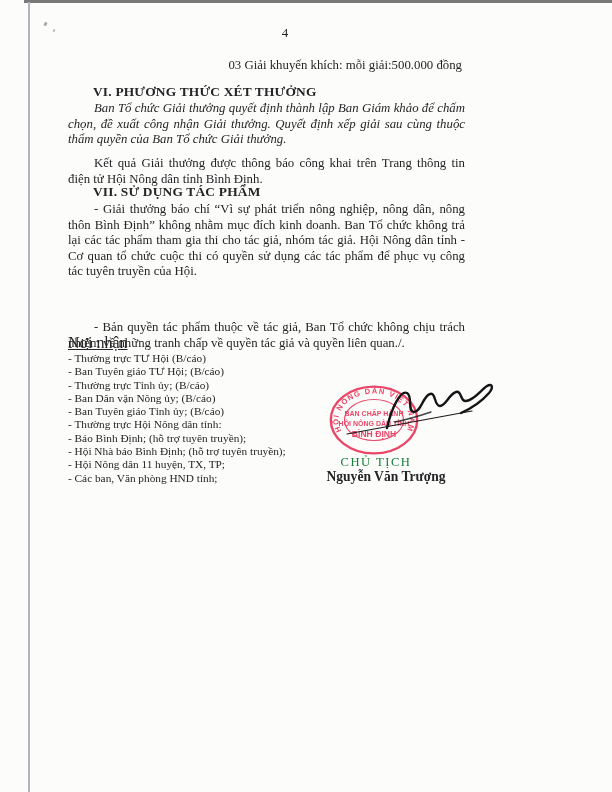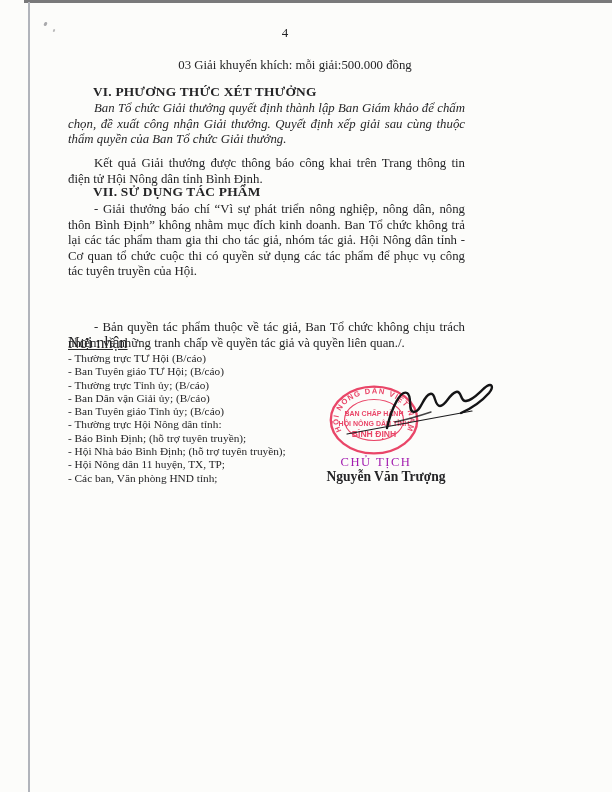--- a/index.html
+++ b/index.html
@@ -10,21 +10,21 @@
   }
   
   .scan-top    { position:absolute; left:24px; top:0; width:588px; height:3px; background:#58585a; opacity:.8; }
   .scan-left   { position:absolute; left:28px; top:2px; width:2px; height:790px; background:#b1b4bb; }
   .speck       { position:absolute; background:#8d8d91; border-radius:40%; }
   .speck.s1    { left:44px; top:22px; width:3px; height:4px; transform:rotate(28deg); opacity:.75; }
   .speck.s2    { left:53px; top:29px; width:2px; height:3px; transform:rotate(20deg); opacity:.6; }
 
   .page-number { position:absolute; top:25px; left:255px; width:60px; text-align:center; font-size:13px; }
 
-  .prize-line  { position:absolute; left:80px; top:58px; width:394px; display:flex; justify-content:center; font-size:12.8px; }
+  .prize-line  { position:absolute; left:68px; top:58px; width:394px; display:flex; justify-content:flex-end; font-size:12.8px; }
   .prize-label { padding-left:36px; }
 
   .heading     { position:absolute; left:93px; font-weight:bold; font-size:13.4px; letter-spacing:.2px; }
   .h-vi        { top:84px; }
   .h-vii       { top:184px; }
 
   .para        { position:absolute; left:68px; width:397px; text-align:justify; text-indent:26px;
                  font-size:12.8px; line-height:15.5px; margin:0; }
   .p-vi-1      { top:101px;font-style:italic; }
   .p-vi-2      { top:156px; }
@@ -39,21 +39,21 @@
   
   .sig-block   { position:absolute; left:290px; top:331px; width:172px; text-align:center; }
   .sig-authority { font-weight:bold; font-size:12.8px; letter-spacing:.2px; }
   .sig-kiem      { font-size:12px; margin-top:1px; }
   .sig-role      { font-weight:bold; font-size:13.6px; margin-top:1px; letter-spacing:.2px; }
 
   .stamp-svg   { position:absolute; left:328px; top:384px; width:92px; height:72px; z-index:1; opacity:.92; }
   .signature-svg { position:absolute; left:335px; top:378px; width:175px; height:70px; z-index:4; }
 
   .sig-position { position:absolute; left:300px; top:455px; width:152px; text-align:center;
-                  font-size:12.6px; color:#a21caf; letter-spacing:1.5px; z-index:3; }
+                  font-size:12.6px; color:#15803d; letter-spacing:1.5px; z-index:3; }
   .sig-name     { position:absolute; left:300px; top:469px; width:172px; text-align:center;
                   font-weight:bold; font-size:13.6px; z-index:3; }
 </style>
 </head>
 <body>
 
 <div class="page">
 
   <div class="scan-top"></div>
   <div class="scan-left"></div>
@@ -73,21 +73,21 @@
 
   <div class="heading h-vii">VII. SỬ DỤNG TÁC PHẨM</div>
   <p class="para p-vii-1">- Giải thưởng báo chí “Vì sự phát triển nông nghiệp, nông dân, nông thôn Bình Định” không nhằm mục đích kinh doanh. Ban Tổ chức không trả lại các tác phẩm tham gia thi cho tác giả, nhóm tác giả. Hội Nông dân tỉnh - Cơ quan tổ chức cuộc thi có quyền sử dụng các tác phẩm để phục vụ công tác tuyên truyền của Hội.</p>
   <p class="para p-vii-2">- Bản quyền tác phẩm thuộc về tác giả, Ban Tổ chức không chịu trách nhiệm về những tranh chấp về quyền tác giả và quyền liên quan./.</p>
 
   <div class="recipients">
     <div class="recipients-title">Nơi nhận</div>
     <div class="recipient-item">- Thường trực TƯ Hội (B/cáo)</div>
     <div class="recipient-item">- Ban Tuyên giáo TƯ Hội; (B/cáo)</div>
     <div class="recipient-item">- Thường trực Tỉnh ủy; (B/cáo)</div>
-    <div class="recipient-item">- Ban Dân vận Giải ủy; (B/cáo)</div>
+    <div class="recipient-item">- Ban Dân vận Nông ủy; (B/cáo)</div>
     <div class="recipient-item">- Ban Tuyên giáo Tỉnh ủy; (B/cáo)</div>
     <div class="recipient-item">- Thường trực Hội Nông dân tỉnh:</div>
     <div class="recipient-item">- Báo Bình Định; (hỗ trợ tuyên truyền);</div>
     <div class="recipient-item">- Hội Nhà báo Bình Định; (hỗ trợ tuyên truyền);</div>
     <div class="recipient-item">- Hội Nông dân 11 huyện, TX, TP;</div>
     <div class="recipient-item">- Các ban, Văn phòng HND tỉnh;</div>
   </div>
 
 
   <svg class="stamp-svg" viewBox="0 0 92 72">

